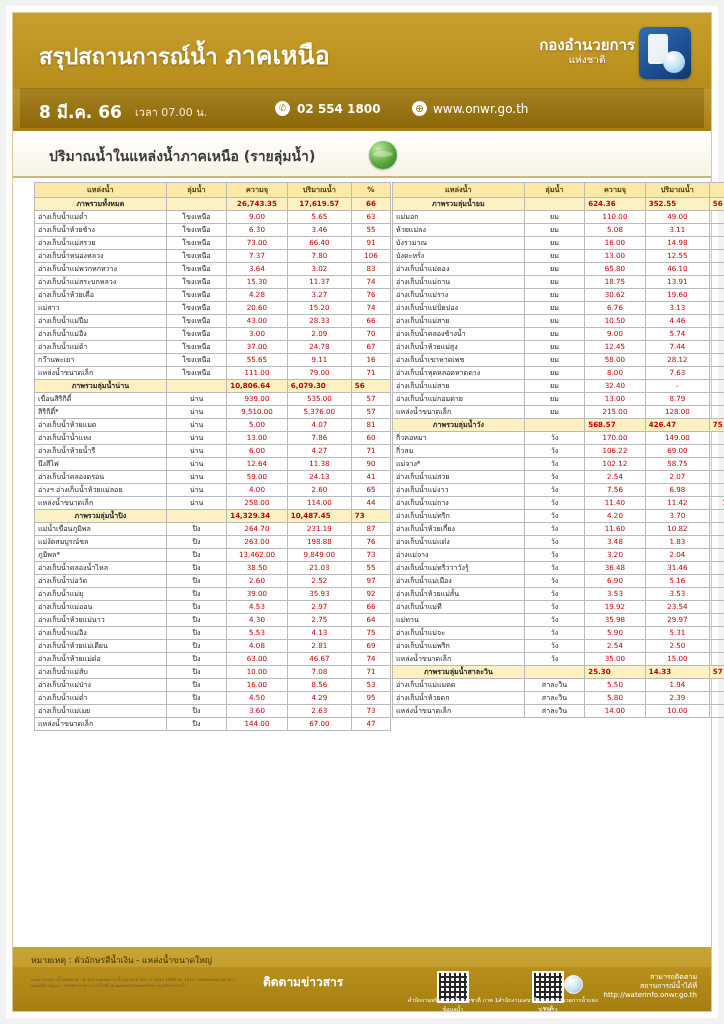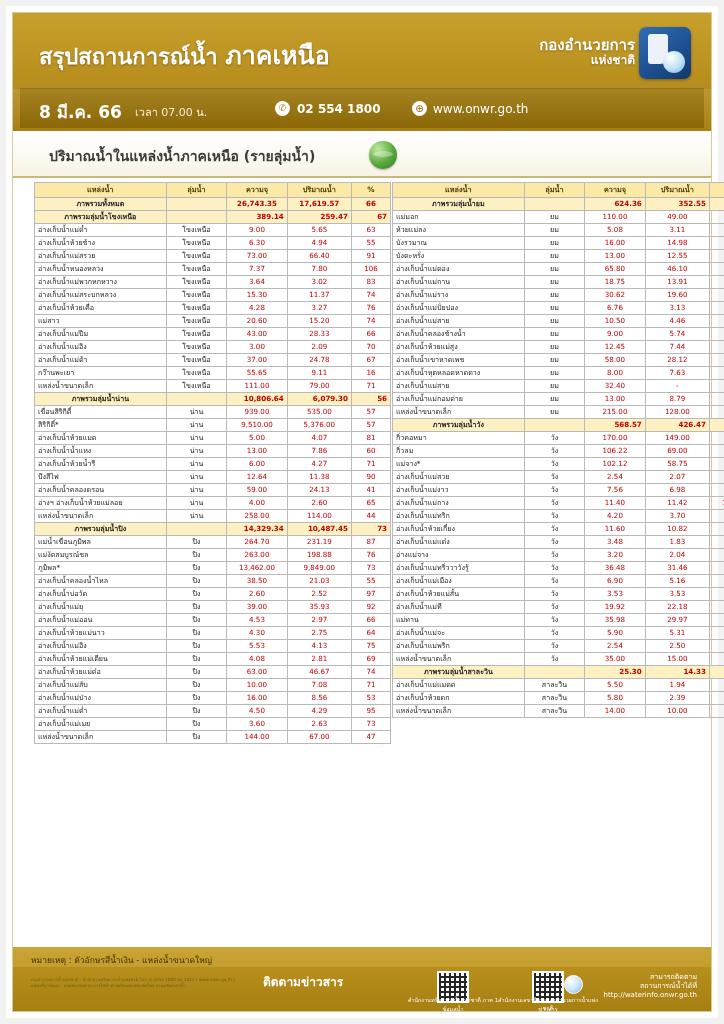--- a/index.html
+++ b/index.html
@@ -69,25 +69,25 @@
   }
   .hdr-web{
     position:absolute;left:413px;top:14px;
     font-size:12px;color:#ffffff;
   }
   
   .logo{
     position:absolute;right:20px;top:14px;width:180px;height:56px;
   }
   .logo-text{
-    position:absolute;right:56px;top:10px;text-align:right;
+    position:absolute;right:56px;top:10px;text-align:center;
     color:#ffffff;font-size:15px;font-weight:bold;line-height:1.15;
     text-shadow:0 1px 2px rgba(0,0,0,.3);
   }
-  .logo-text small{display:block;font-size:12px;font-weight:bold;}
+  .logo-text small{display:block;font-size:10px;font-weight:normal;}
   .logo-mark{
     position:absolute;right:0;top:0;width:52px;height:52px;
     border-radius:7px;
     background:linear-gradient(145deg,#2f6fb5,#1d4e8f 60%,#123766);
     box-shadow:0 1px 3px rgba(0,0,0,.35);
   }
   .logo-mark:before{
     content:"";position:absolute;left:9px;top:7px;width:20px;height:30px;
     background:#ffffff;border-radius:3px 3px 8px 3px;opacity:.92;
   }
@@ -142,21 +142,21 @@
     text-align:center;
     font-size:7.3px;
     height:15px;
   }
   td.name{text-align:left;}
   td.basin{text-align:center;}
   td.num{text-align:center;}
   tr.total td{
     background:#fdf0c2;
     font-weight:bold;
-    text-align:right;
+    text-align:left;
   }
   tr.total td.name{text-align:center;}
   tr.grand td{
     background:#fdf0c2;
     font-weight:bold;
     text-align:center;
   }
   td.num.cap{color:#c00000;}
   td.num.vol{color:#c00000;}
   td.num.pct{color:#c00000;}
@@ -268,39 +268,32 @@
           </tr>
         </thead>
         <tbody id="left-body">
             <tr class="grand">
               <td class="name">ภาพรวมทั้งหมด</td>
               <td class="basin"></td>
               <td class="num cap">26,743.35</td>
               <td class="num vol">17,619.57</td>
               <td class="num pct">66</td>
             </tr>
-            <tr class="total">
-              <td class="name">ภาพรวมลุ่มน้ำโขงเหนือ</td>
-              <td class="basin"></td>
-              <td class="num cap">389.14</td>
-              <td class="num vol">259.47</td>
-              <td class="num pct">67</td>
-            </tr>
             <tr>
               <td class="name">อ่างเก็บน้ำแม่ต๋ำ</td>
               <td class="basin">โขงเหนือ</td>
               <td class="num cap">9.00</td>
               <td class="num vol">5.65</td>
               <td class="num pct">63</td>
             </tr>
             <tr>
               <td class="name">อ่างเก็บน้ำห้วยช้าง</td>
               <td class="basin">โขงเหนือ</td>
               <td class="num cap">6.30</td>
-              <td class="num vol">4.94</td>
+              <td class="num vol">3.46</td>
               <td class="num pct">55</td>
             </tr>
             <tr>
               <td class="name">อ่างเก็บน้ำแม่สรวย</td>
               <td class="basin">โขงเหนือ</td>
               <td class="num cap">73.00</td>
               <td class="num vol">66.40</td>
               <td class="num pct">91</td>
             </tr>
             <tr>
@@ -799,21 +792,21 @@
               <td class="name">อ่างเก็บน้ำห้วยแม่สั้น</td>
               <td class="basin">วัง</td>
               <td class="num cap">3.53</td>
               <td class="num vol">3.53</td>
               <td class="num pct">74</td>
             </tr>
             <tr>
               <td class="name">อ่างเก็บน้ำแม่ที</td>
               <td class="basin">วัง</td>
               <td class="num cap">19.92</td>
-              <td class="num vol">22.18</td>
+              <td class="num vol">23.54</td>
               <td class="num pct">95</td>
             </tr>
             <tr>
               <td class="name">แม่ทาน</td>
               <td class="basin">วัง</td>
               <td class="num cap">35.98</td>
               <td class="num vol">29.97</td>
               <td class="num pct">83</td>
             </tr>
             <tr>

